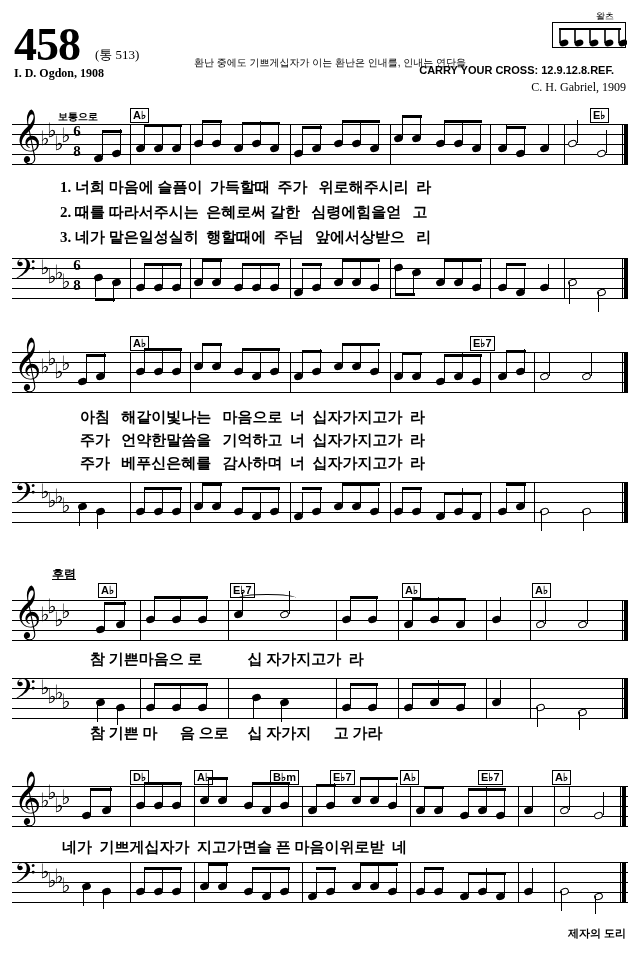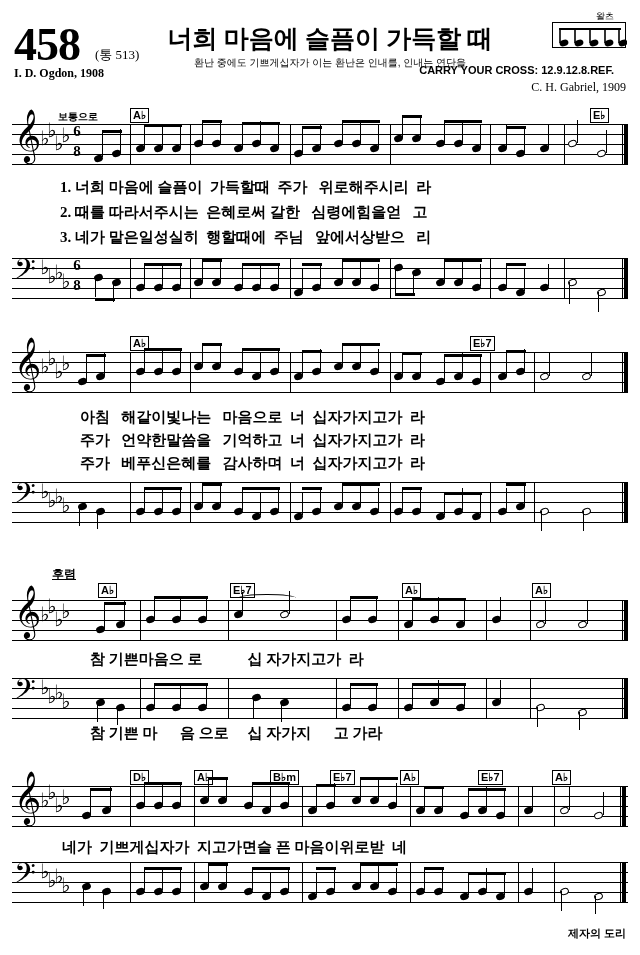--- a/index.html
+++ b/index.html
@@ -152,21 +152,20 @@
     position: absolute; right: 14px; bottom: 14px; font-size: 11px; font-weight: bold;
   }
 </style>
 </head>
 <body>
 
 <div class="page">
 
   <div class="hymn-number">458</div>
   <div class="hymn-alt">(통 513)</div>
-  <div class="hymn-title">너희 마음에 슬픔이 가득할 때</div>
   <div class="subtitle-1">환난 중에도 기쁘게십자가 이는 환난은 인내를, 인내는 연단을</div>
   <div class="author-left">I. D. Ogdon, 1908</div>
   <div class="meter-right">CARRY YOUR CROSS: 12.9.12.8.REF.</div>
   <div class="composer-right">C. H. Gabriel, 1909</div>
   <div class="tempo-mark">왈츠</div>
   <div class="rhythm-box">
     <svg width="74" height="26" viewBox="0 0 74 26">
       <line x1="6" y1="6" x2="68" y2="6" stroke="#000" stroke-width="2.2"></line>
       <line x1="7" y1="6" x2="7" y2="20" stroke="#000" stroke-width="1.6"></line>
       <line x1="22" y1="6" x2="22" y2="20" stroke="#000" stroke-width="1.6"></line>

